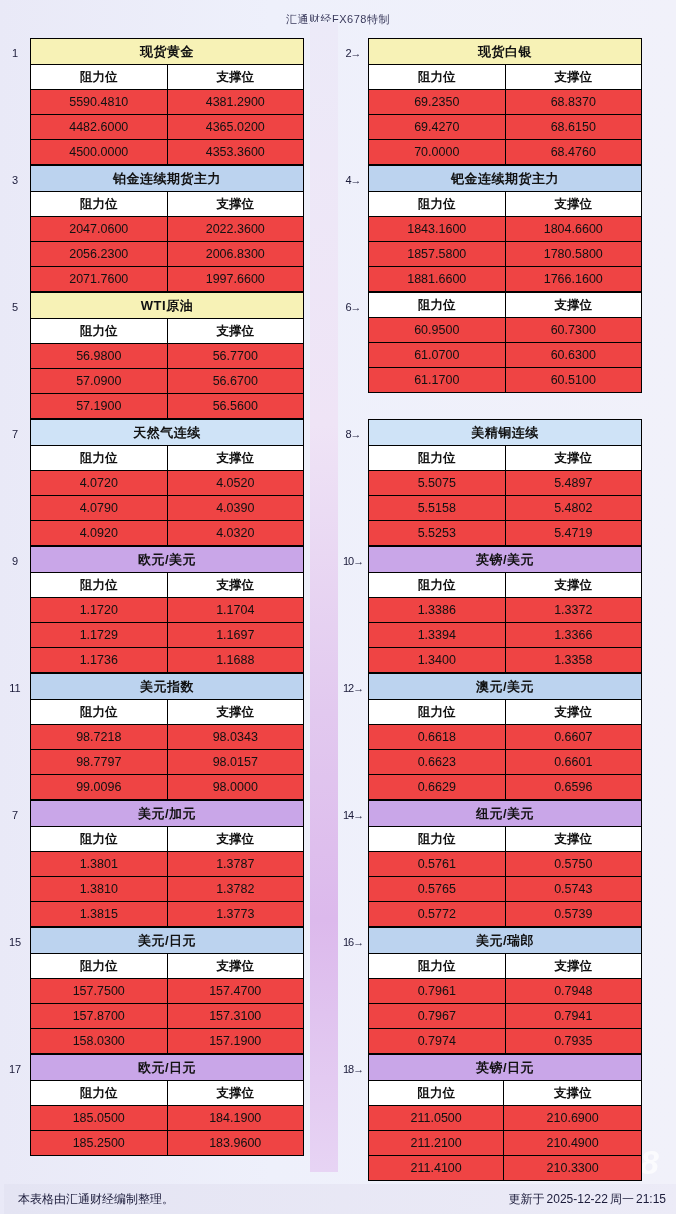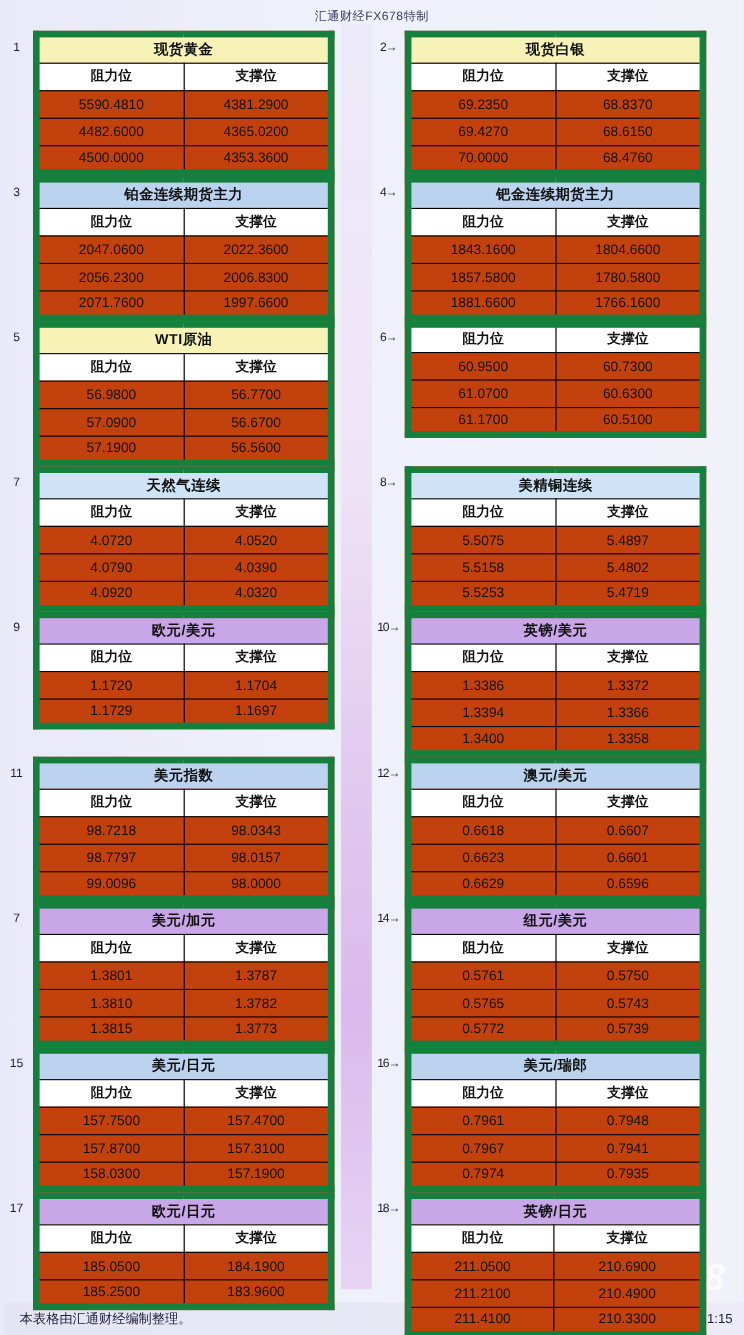--- a/index.html
+++ b/index.html
@@ -13,21 +13,21 @@
     position: relative;
     background: linear-gradient(to right, #e9e9f7 0%, #eef0fb 40%, #f1f1fa 100%);
   }
   #page {
     position: relative;
     width: 676px; height: 1214px;
     overflow: hidden;
   }
   
   .topbar {
-    height: 28px;
+    height: 38px;
     display: flex; align-items: center; justify-content: center;
     font-size: 11px;
     color: #3a3a5c;
     letter-spacing: .5px;
   }
   
   .grid {
     position: relative;
     width: 676px;
     padding: 0 0 0 0;
@@ -49,23 +49,23 @@
     color: #1b1b3a;
     text-align: center;
     padding-top: 4px;
     line-height: 22px;
     height: 22px;
     white-space: nowrap;
   }
   .idx.arrow { letter-spacing: -1px; }
   .panel {
     width: 274px;
-    border: 6px solid #15803d;
+    border: 1px solid #15803d;
     border-collapse: collapse;
-    background: #c2410c;
+    background: #ef4444;
   }
   table.panel { border-spacing: 0; }
   table.panel td, table.panel th {
     border: 1px solid #000;
     text-align: center;
     font-size: 12.5px;
     color: #111;
     height: 25px;
     padding: 0;
     font-weight: normal;
@@ -365,20 +365,24 @@
                 <td>支撑位</td>
               </tr>
               <tr>
                 <td class="v">1.1720</td>
                 <td class="v">1.1704</td>
               </tr>
               <tr>
                 <td class="v">1.1729</td>
                 <td class="v">1.1697</td>
               </tr>
+              <tr>
+                <td class="v">1.1736</td>
+                <td class="v">1.1688</td>
+              </tr>
             </tbody>
           </table>
         </div>
         <div class="cell">
           <div class="idx arrow"><span>10</span><span>→</span></div>
           <table class="panel">
             <tbody>
               <tr class="title">
                 <td colspan="2" class="t-purple">英镑/美元</td>
               </tr>

